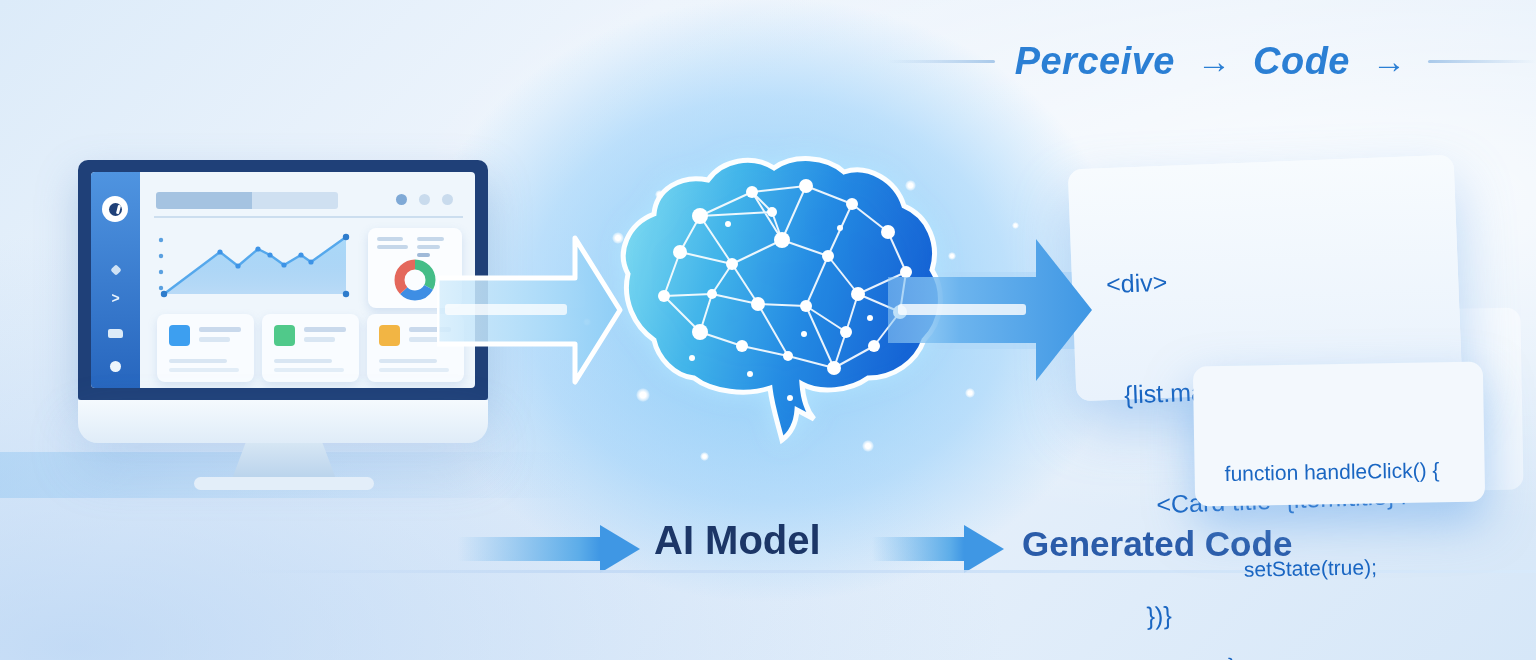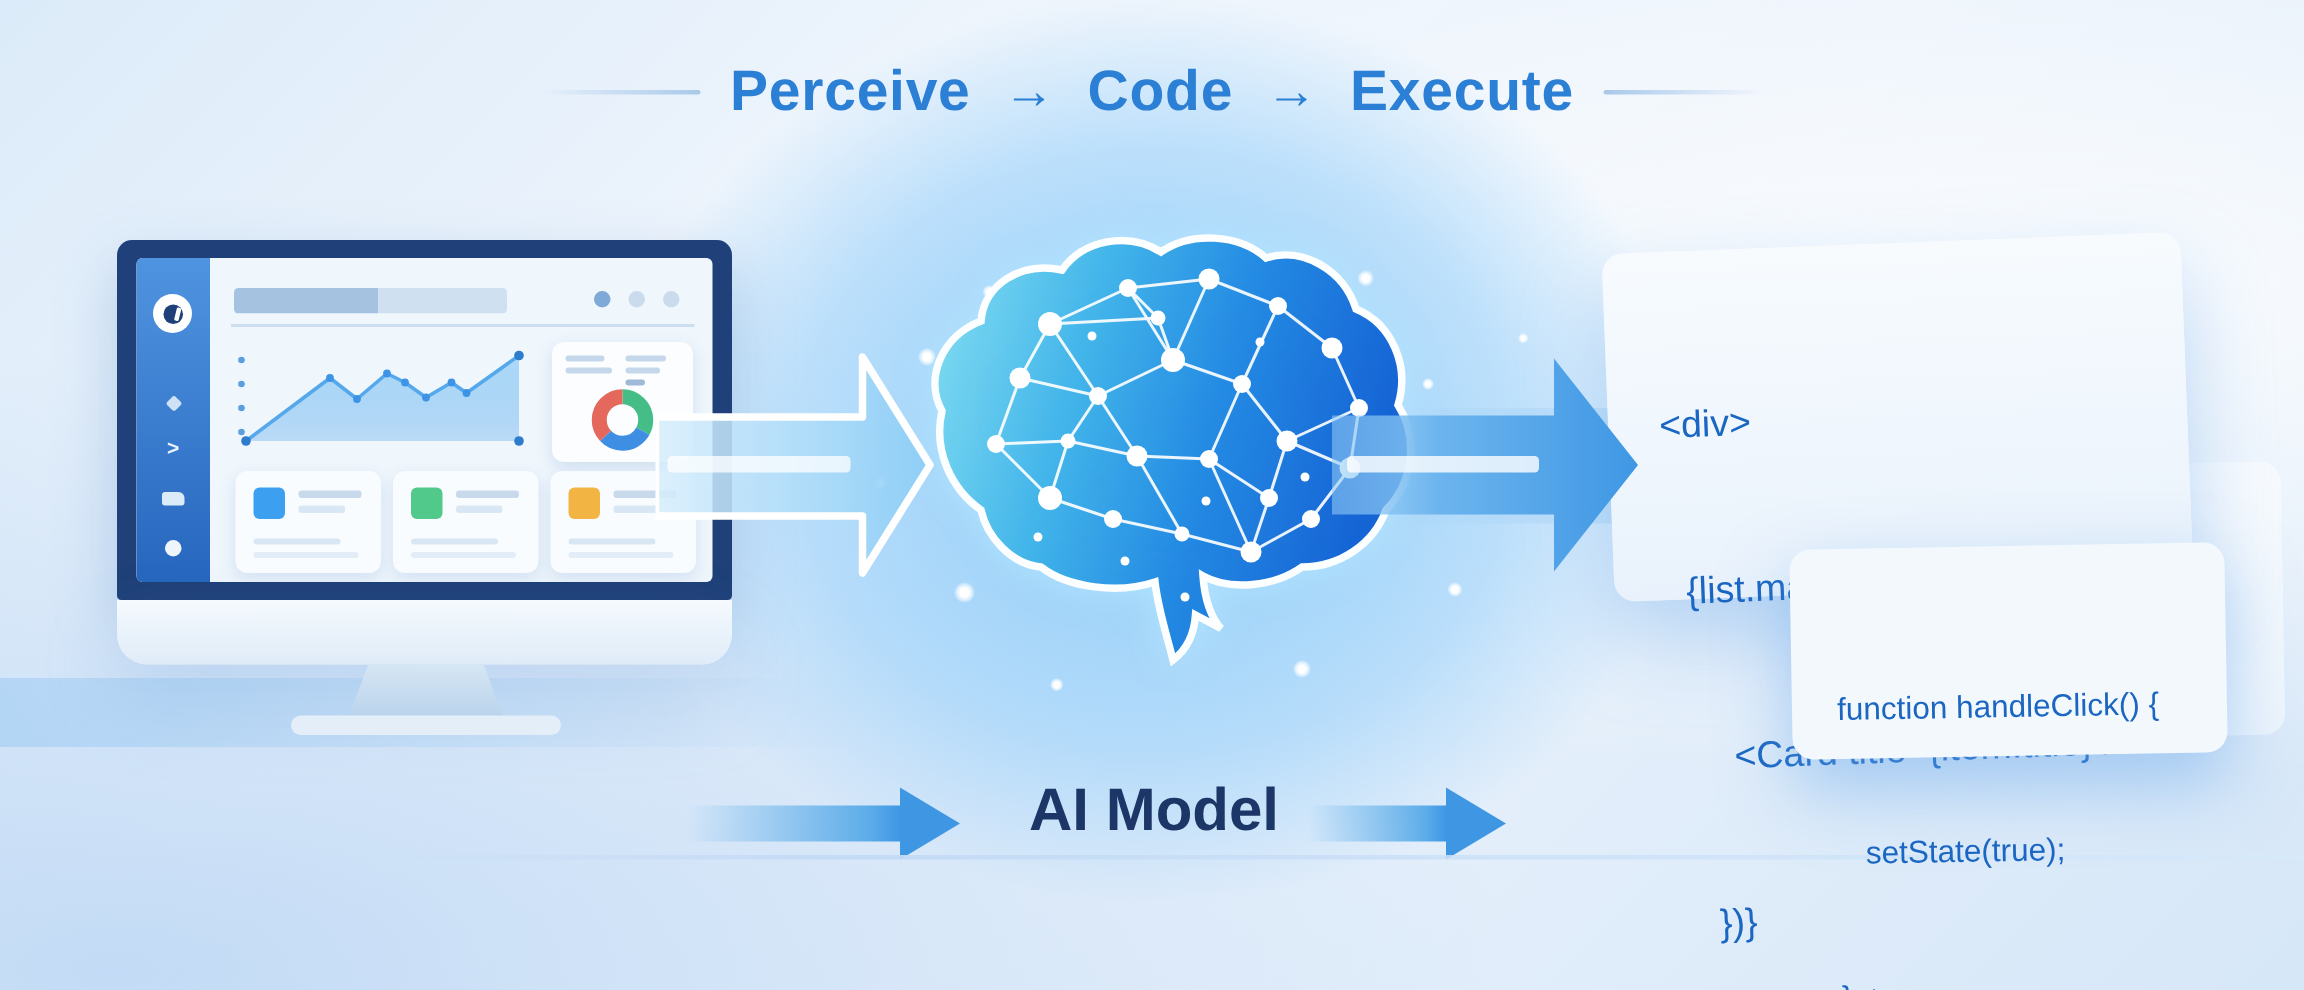--- a/index.html
+++ b/index.html
@@ -6,21 +6,21 @@
   body{font-family:"Liberation Sans",sans-serif;}
   .stage{position:relative;width:1536px;height:660px;overflow:hidden;
     background:
       radial-gradient(ellipse 500px 420px at 770px 300px, rgba(130,200,248,.95), rgba(145,205,250,.55) 48%, rgba(170,218,250,0) 72%),
       radial-gradient(ellipse at 88% 30%, rgba(255,255,255,.85), rgba(255,255,255,0) 50%),
       radial-gradient(ellipse at 5% 98%, rgba(160,198,240,.55), rgba(160,198,240,0) 45%),
       linear-gradient(135deg,#dcebf9 0%,#edf4fc 30%,#e8f1fb 58%,#d6e7f8 100%);}
   .brain-core{position:absolute;left:635px;top:165px;width:300px;height:270px;border-radius:50%;
     background:radial-gradient(closest-side, rgba(215,245,255,.95), rgba(150,215,250,.5) 60%, transparent 75%);}
   
-  .header-flow{position:absolute;top:40px;left:0;right:0;display:flex;align-items:center;justify-content:center;gap:20px;}
+  .header-flow{position:absolute;top:40px;left:0;right:0;display:flex;align-items:center;justify-content:flex-end;gap:20px;font-style:italic;}
   .h-line{width:108px;height:3px;border-radius:2px;}
   .h-line.left{background:linear-gradient(90deg,rgba(169,201,234,0),var(--header-line));}
   .h-line.right{background:linear-gradient(90deg,var(--header-line),rgba(169,201,234,0));}
   .h-step{font-size:38px;font-weight:bold;color:var(--header-blue);letter-spacing:.5px;}
   .h-arrow{font-size:34px;font-weight:bold;color:var(--header-blue);padding:0 2px;}
   
   .bezel{position:absolute;left:78px;top:160px;width:410px;height:240px;background:var(--bezel-navy);border-radius:10px 10px 3px 3px;box-shadow:0 18px 40px rgba(90,140,200,.35);}
   .screen{position:absolute;left:13px;top:12px;width:384px;height:216px;background:var(--screen-bg);border-radius:4px;overflow:hidden;}
   .side{position:absolute;left:0;top:0;width:49px;height:216px;background:linear-gradient(180deg,var(--sidebar-top),var(--sidebar-bottom));}
   .logo{position:absolute;left:11px;top:24px;width:26px;height:26px;border-radius:50%;background:#fff;display:flex;align-items:center;justify-content:center;}
@@ -68,40 +68,39 @@
   .node{fill:#ffffff;}
   .sparkle{position:absolute;border-radius:50%;background:radial-gradient(circle,#ffffff 0 30%,rgba(255,255,255,.5) 55%,rgba(255,255,255,0) 72%);}
   
   .code-card{position:absolute;border-radius:14px;background:linear-gradient(180deg,#f7fbfe,#e9f2fc);color:var(--code-blue);white-space:pre;}
   .card-main{left:1072px;top:162px;width:386px;height:232px;transform:rotate(-2.2deg);box-shadow:0 26px 55px rgba(110,170,235,.45);padding:24px 0 0 34px;box-sizing:border-box;font-size:25px;line-height:37px;font-weight:500;z-index:5;}
   .ghost-card{position:absolute;left:1248px;top:310px;width:274px;height:182px;border-radius:14px;background:rgba(255,255,255,.5);transform:rotate(-1deg);z-index:4;}
   .card-sec{left:1194px;top:364px;width:290px;height:140px;transform:rotate(-1deg);box-shadow:0 20px 46px rgba(100,165,235,.5);padding:28px 0 0 30px;box-sizing:border-box;font-size:21px;line-height:32px;font-weight:500;z-index:6;background:#f3f8fd;}
   
   .bf-label{position:absolute;top:524px;font-weight:bold;}
   .bf-input{left:130px;font-size:34px;color:var(--label-blue);}
-  .bf-model{left:654px;top:518px;font-size:40px;color:var(--navy);margin-left:32px;}
+  .bf-model{left:654px;top:518px;font-size:40px;color:var(--navy);}
   .bf-output{left:1022px;font-size:35px;color:var(--gen-blue);}
   .bf-arrow-rect{position:absolute;top:537px;height:24px;background:linear-gradient(90deg,rgba(207,229,248,.05),#5dade9 85%,var(--arrow-solid));}
   .bf-arrow-head{position:absolute;top:525px;width:0;height:0;border-top:24px solid transparent;border-bottom:24px solid transparent;border-left:40px solid var(--arrow-solid);}
   .bf-underline{position:absolute;left:235px;right:0;top:570px;height:3px;background:linear-gradient(90deg,rgba(200,222,246,0),rgba(195,218,245,.95) 25%,rgba(215,234,252,.75));}
 </style>
 </head>
 <body>
 
 <div class="stage">
 
   <div class="brain-core"></div>
 
   <div class="header-flow">
     <div class="h-line left"></div>
     <span class="h-step">Perceive</span>
     <span class="h-arrow">→</span>
     <span class="h-step">Code</span>
     <span class="h-arrow">→</span>
-    <span class="h-step">Execute</span>
     <div class="h-line right"></div>
   </div>
 
   <div class="band" style="left:430px;top:284px;width:155px;height:24px;background:rgba(190,225,250,.5);"></div>
   <div class="band" style="left:455px;top:318px;width:125px;height:20px;background:rgba(190,225,250,.4);"></div>
   <div class="band" style="left:918px;top:272px;width:190px;height:27px;"></div>
   <div class="band" style="left:918px;top:322px;width:190px;height:27px;"></div>
 
   <div class="desk-band"></div>
   <div class="bezel">
@@ -296,15 +295,16 @@
     <div>function handleClick() {</div>
     <div>   setState(true);</div>
     <div>} -&gt;</div>
   </div>
 
   <div class="bf-arrow-rect" style="left:458px;width:142px;"></div>
   <div class="bf-arrow-head" style="left:600px;"></div>
   <div class="bf-label bf-model">AI Model</div>
   <div class="bf-arrow-rect" style="left:872px;width:92px;"></div>
   <div class="bf-arrow-head" style="left:964px;"></div>
+  <div class="bf-label bf-output">Generated Code</div>
   <div class="bf-underline"></div>
 
 </div>
 
 </body></html>

